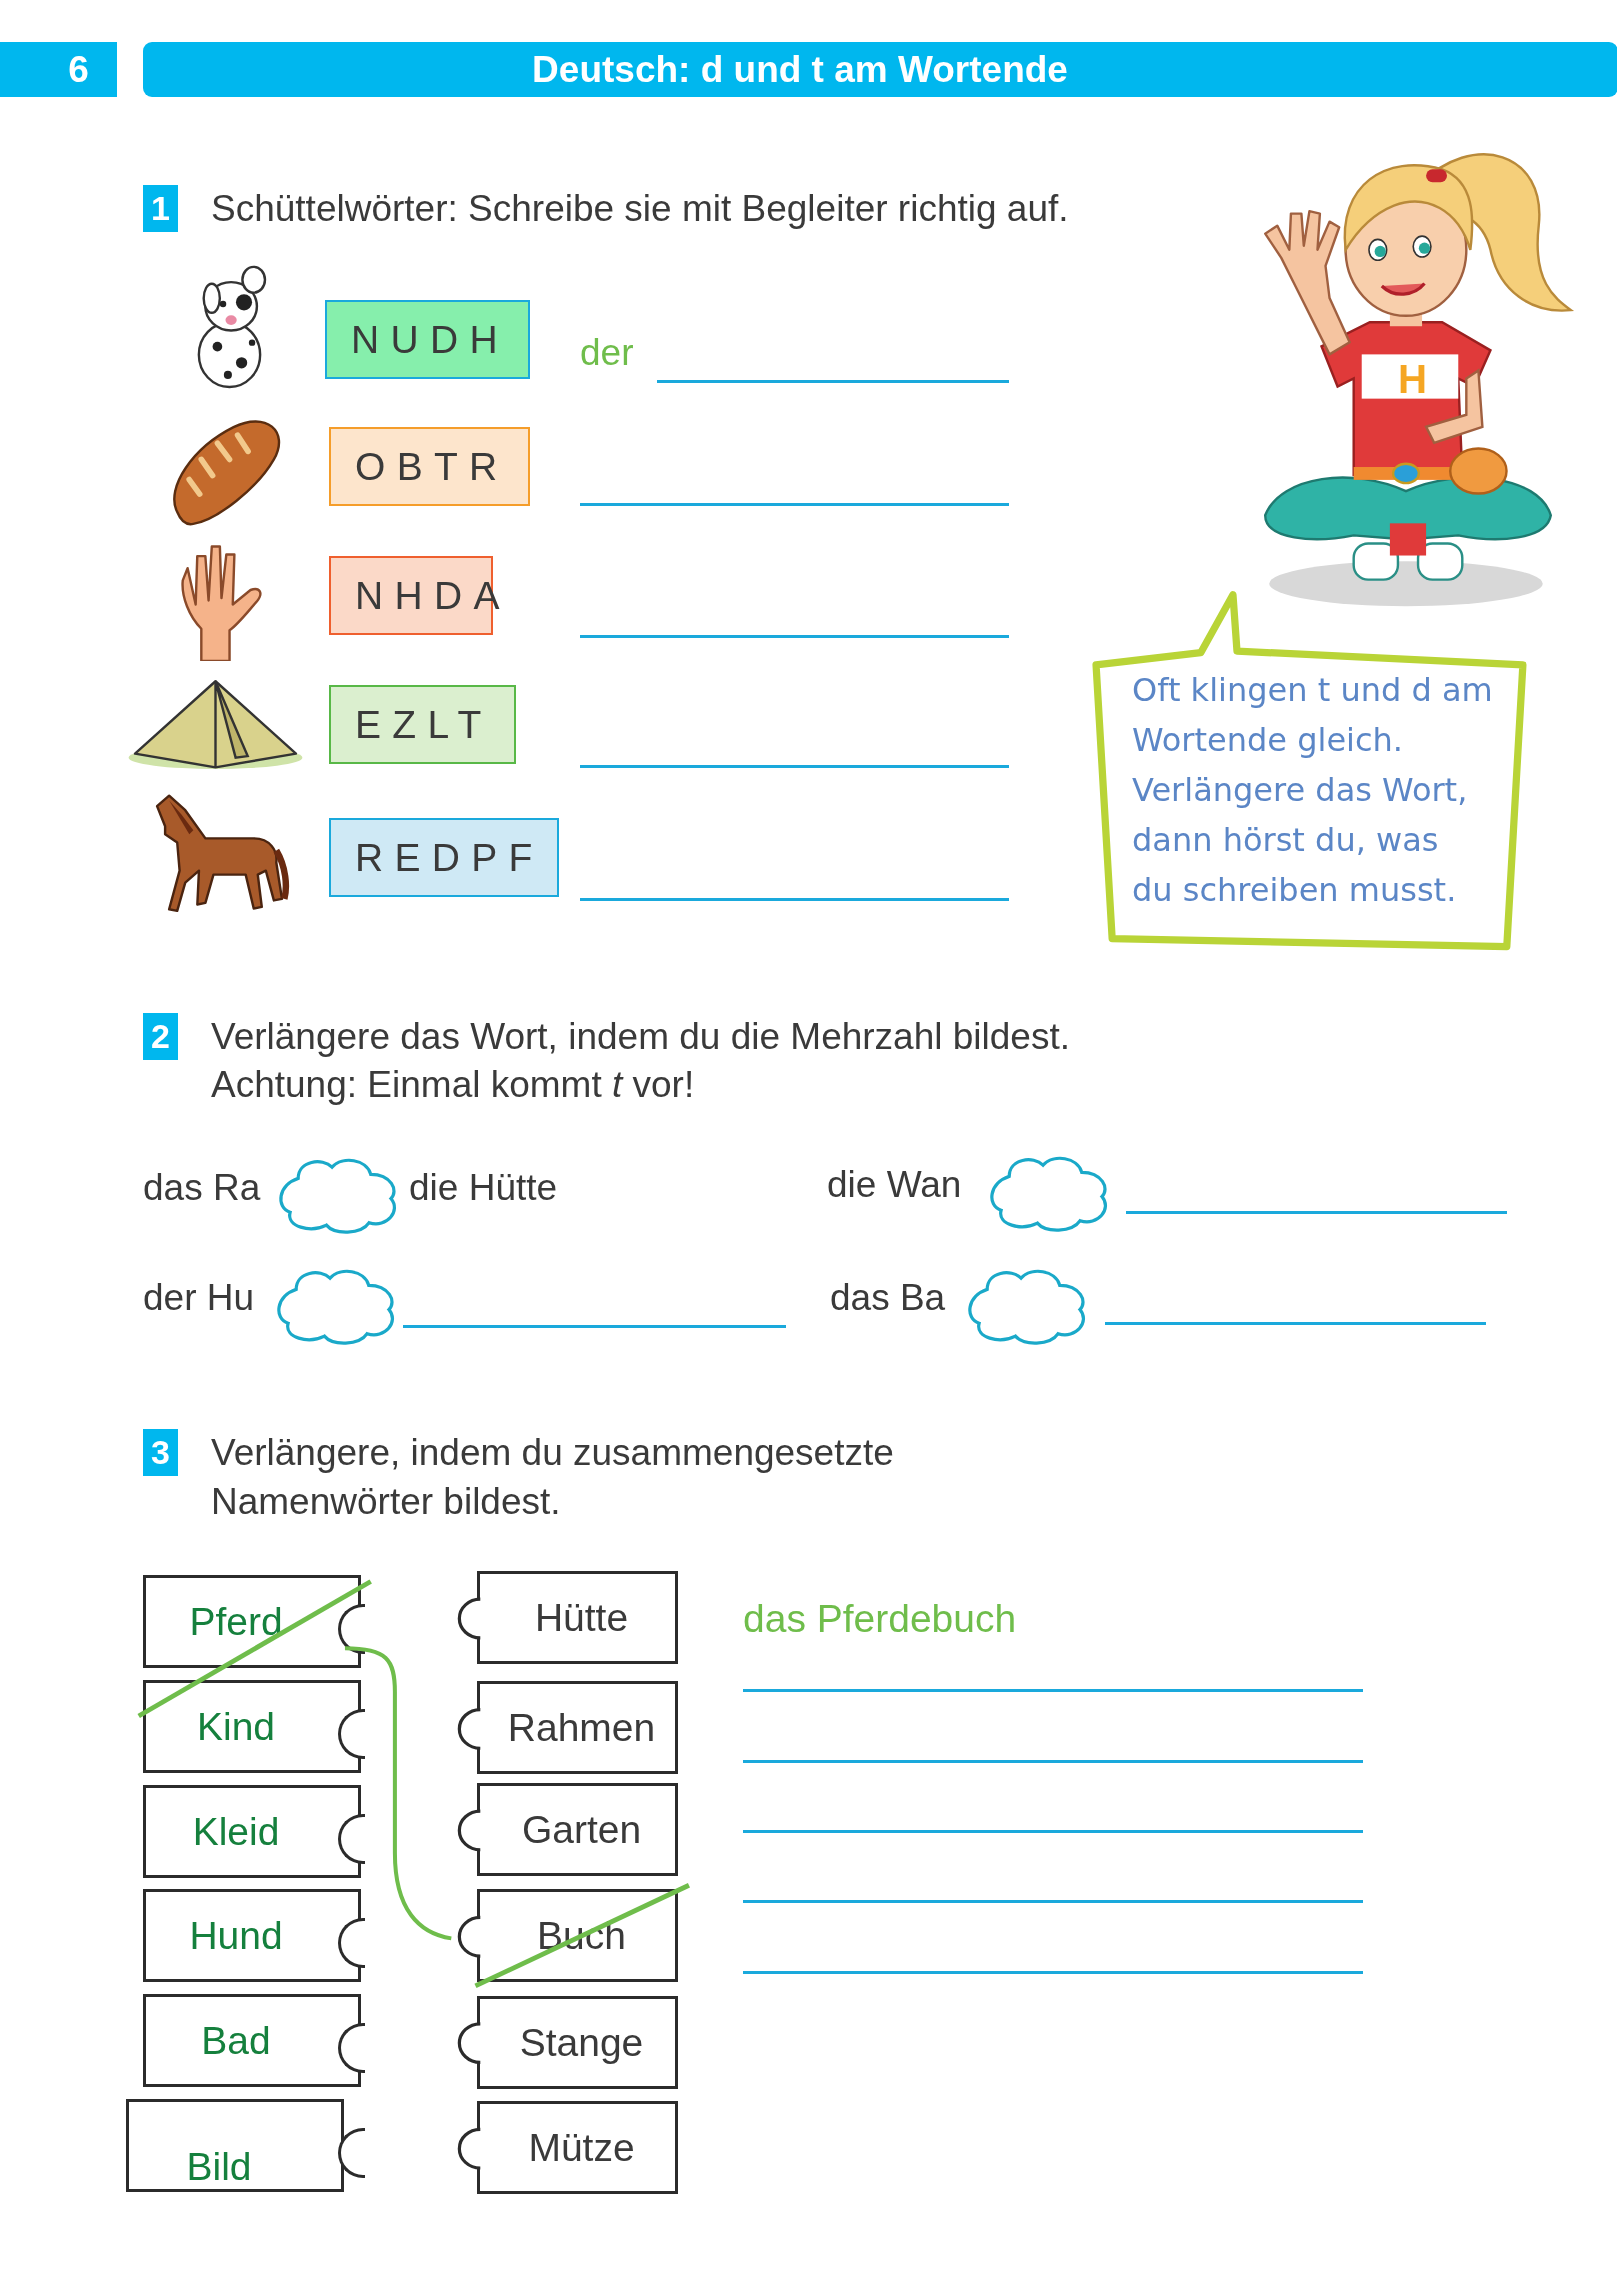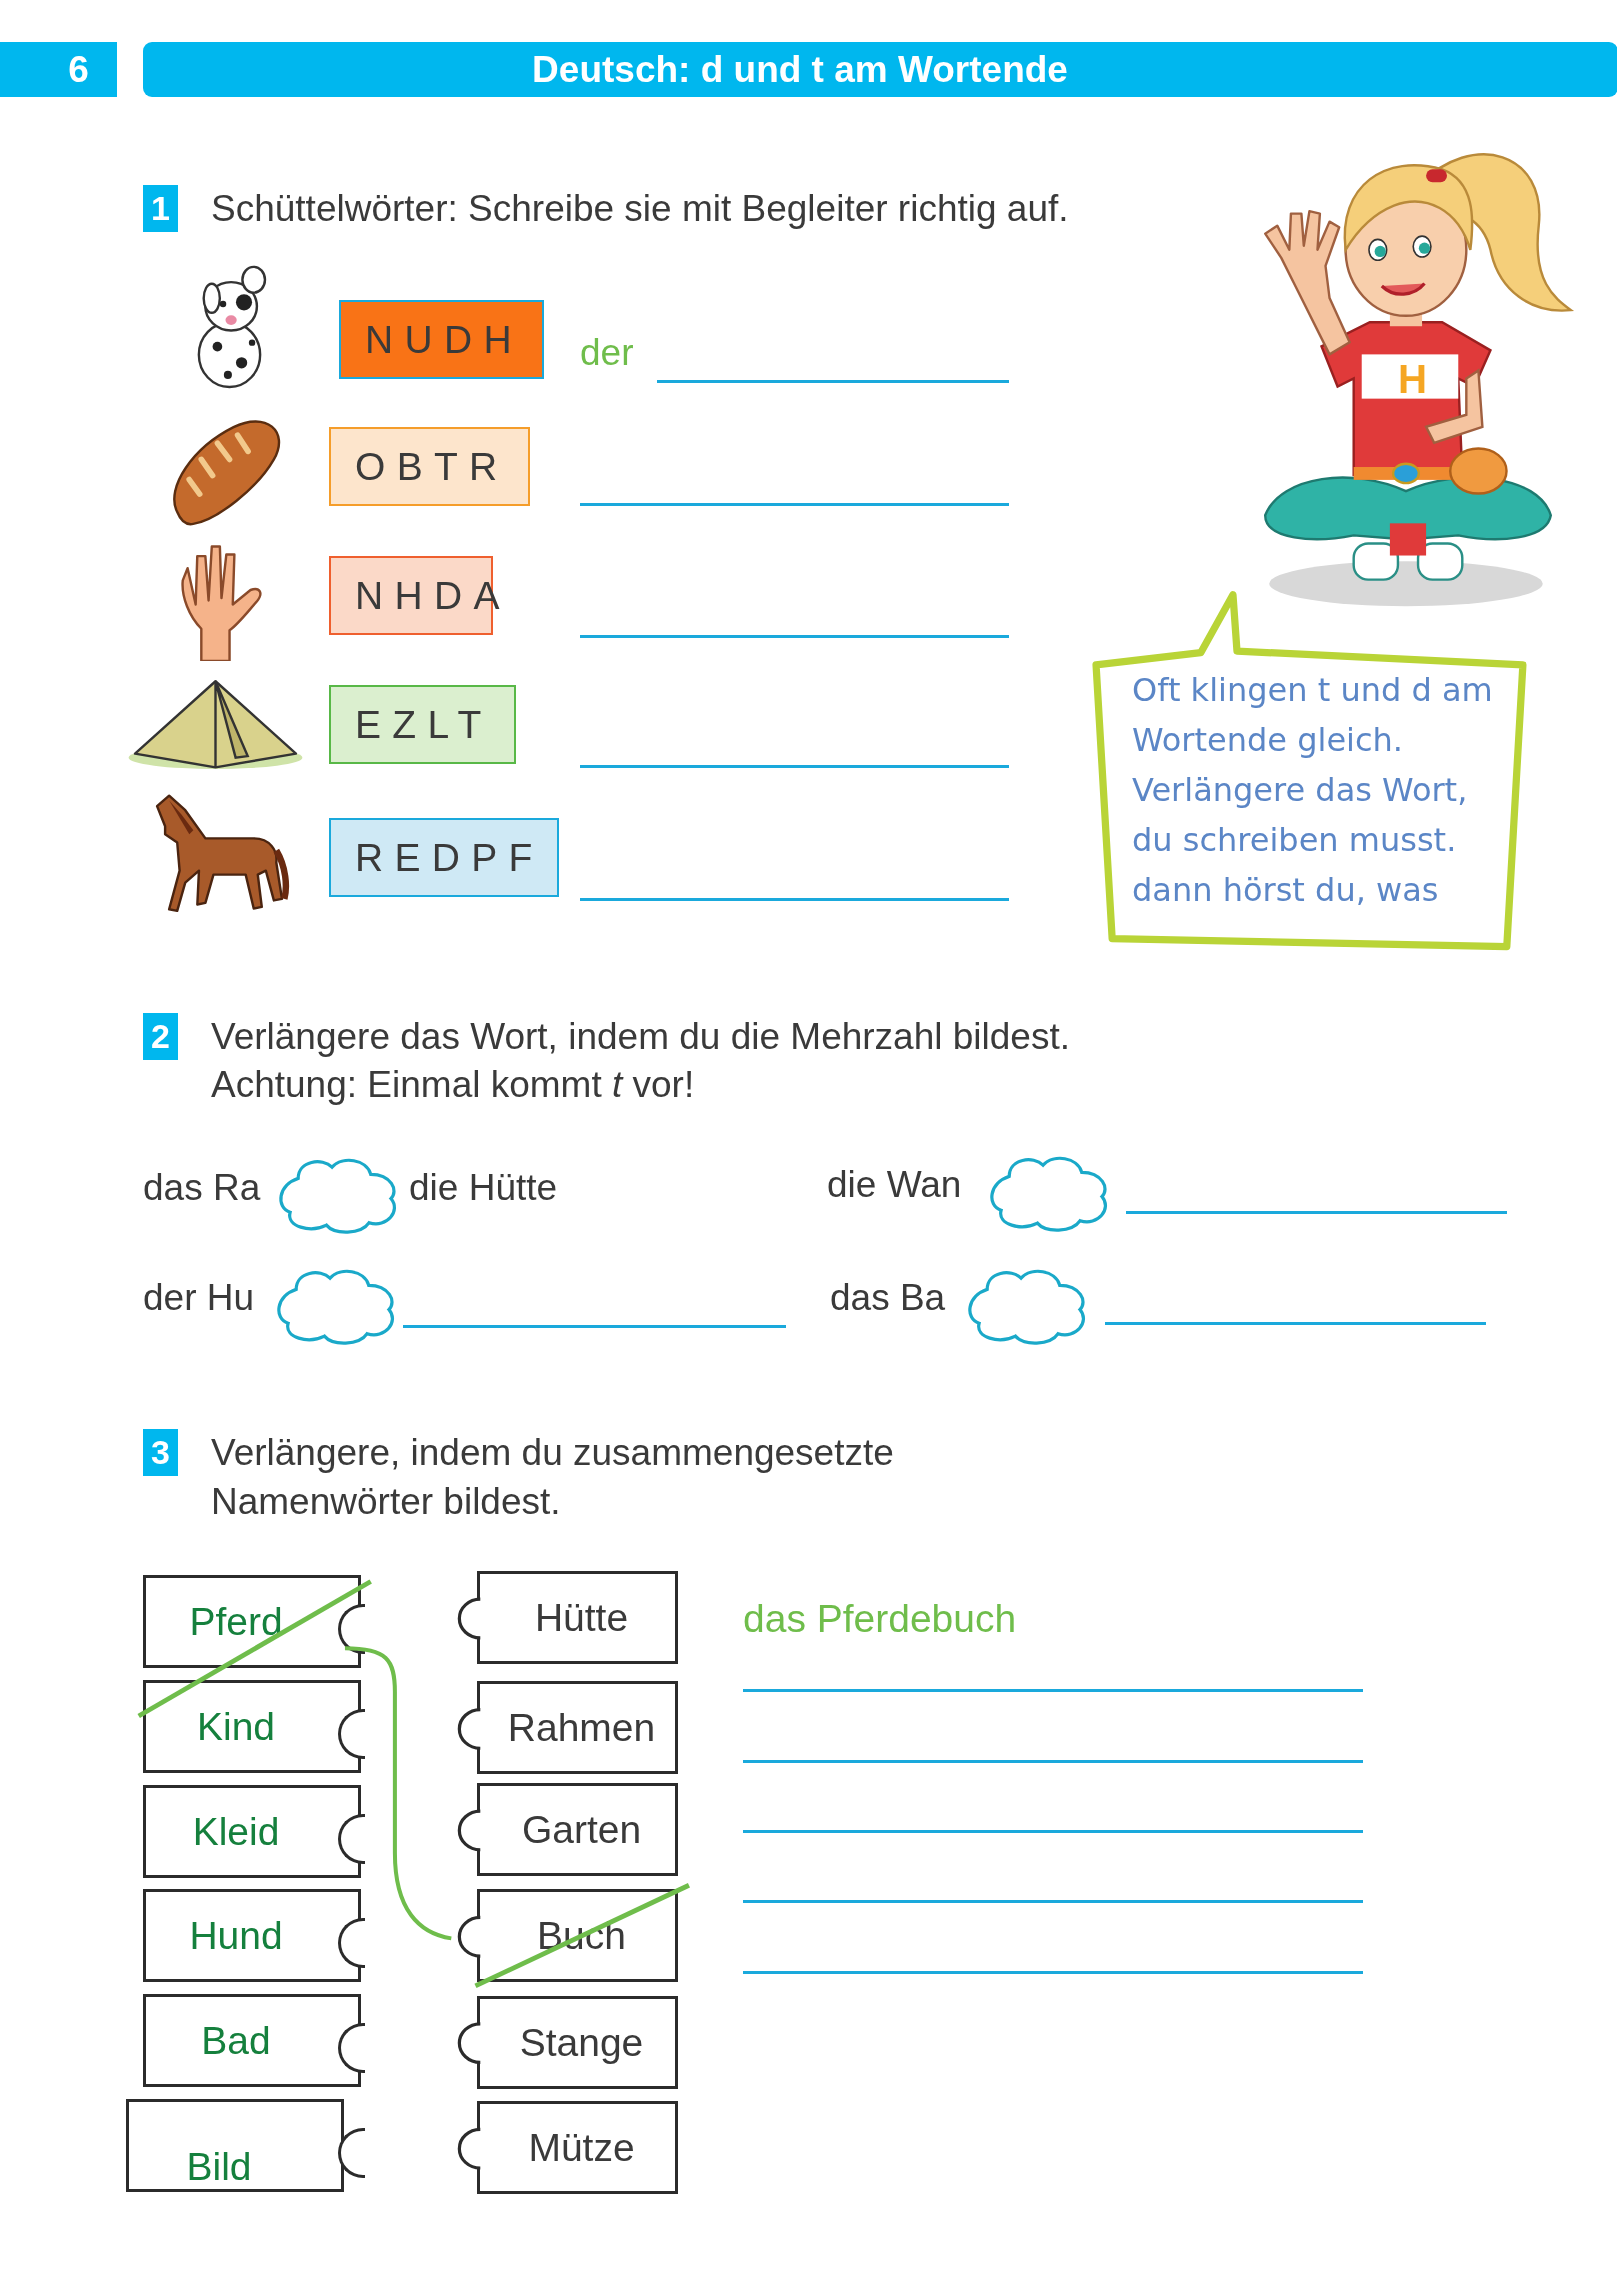--- a/index.html
+++ b/index.html
@@ -81,21 +81,21 @@
   <path d="M110 5 L10 95 L110 112 L210 95 Z" fill="#d9d28c" stroke="#333" stroke-width="3" stroke-linejoin="round"></path>
   <path d="M110 5 L110 112 M110 5 L150 98 L135 100 Z" fill="#bfb56a" stroke="#333" stroke-width="3"></path>
 </svg>
 
 <svg class="abs" style="left:149px; top:794px;" width="141" height="121" viewBox="0 0 175 150">
   <path d="M20 40 L10 15 L25 2 L45 20 L70 55 L130 55 C150 55 160 70 158 85 L165 130 L155 132 L145 95 L135 100 L140 140 L130 142 L120 100 L80 100 L70 135 L60 137 L62 95 L45 110 L35 145 L25 143 L38 95 L35 60 L20 50 Z" fill="#a85a2a" stroke="#4a2410" stroke-width="3" stroke-linejoin="round"></path>
   <path d="M25 8 L40 25 L55 45 L50 50 Z" fill="#6a2a10"></path>
   <path d="M158 70 C170 90 172 115 168 130" stroke="#6a2a10" stroke-width="8" fill="none"></path>
 </svg>
 
-<div class="abs letter-card" style="left:339px; top:300px; width:205px; background:#f97316; border-color:#1aa9dc;">
+<div class="abs letter-card" style="left:325px; top:300px; width:205px; background:#86efac; border-color:#1aa9dc;">
   <span>NUDH</span>
 </div>
 <div class="abs letter-card" style="left:329px; top:427px; width:201px; background:#fde5cc; border-color:#f59d2a;">
   <span>OBTR</span>
 </div>
 <div class="abs letter-card" style="left:329px; top:556px; width:164px; background:#fbd9c8; border-color:#ef5f2e;">
   <span>NHDA</span>
 </div>
 <div class="abs letter-card" style="left:329px; top:685px; width:187px; background:#dbefcf; border-color:#58b847;">
   <span>EZLT</span>
@@ -149,22 +149,22 @@
   <path d="M185 185 C200 200 225 198 238 182" stroke="#b0202a" stroke-width="4" fill="#e35a5a"></path>
 </svg>
 
 <svg class="abs" style="left:1088px; top:588px;" width="451" height="371" viewBox="0 0 560 460">
   <path d="M10 95 L140 80 L180 8 L185 78 L540 95 L520 445 L30 435 Z" fill="#ffffff" stroke="#b9d437" stroke-width="9" stroke-linejoin="round"></path>
 </svg>
 <div class="abs bubble-text" style="left:1132px; top:665px;">
   <div>Oft klingen t und d am</div>
   <div>Wortende gleich.</div>
   <div>Verlängere das Wort,</div>
+  <div>dann hörst du, was</div>
   <div>du schreiben musst.</div>
-  <div>dann hörst du, was</div>
 </div>
 
 <div class="abs task-num" style="left:143px; top:1013px;">2</div>
 <div class="abs task-text" style="left:211px; top:1013px;">Verlängere das Wort, indem du die Mehrzahl bildest.</div>
 <div class="abs task-text" style="left:211px; top:1061px;"><span>Achtung: Einmal kommt </span><i>t</i><span> vor!</span></div>
 
 <div class="abs t2-word" style="left:143px; top:1167px;">das Ra</div>
 <svg class="abs" style="left:274px; top:1154px;" width="129" height="81" viewBox="0 0 160 100">
   <path d="M30 30 C30 8 60 4 72 16 C85 2 115 6 120 25 C145 25 155 45 145 55 C158 70 140 92 118 85 C108 100 75 100 65 88 C45 98 15 90 20 72 C2 66 5 38 30 30Z" fill="#fff" stroke="#1aa9c9" stroke-width="4"></path>
 </svg>

